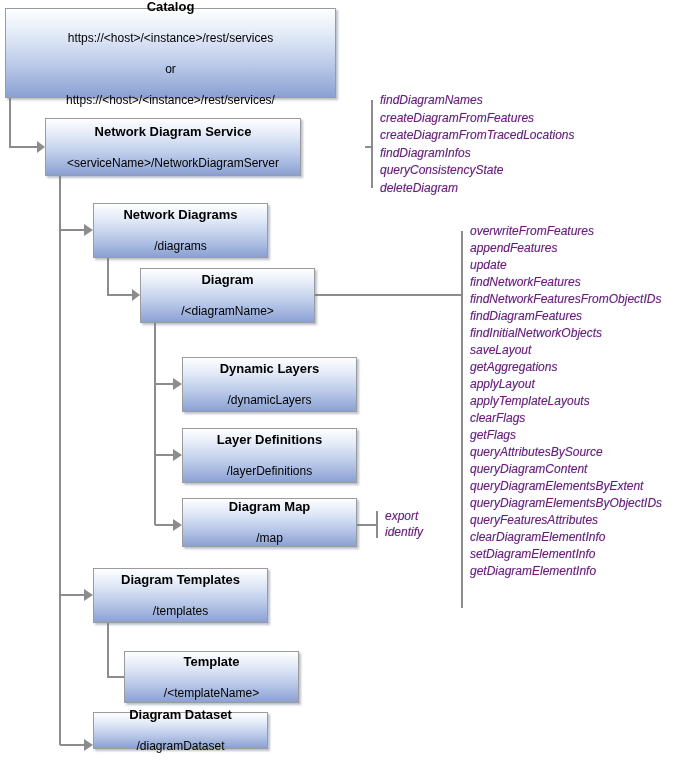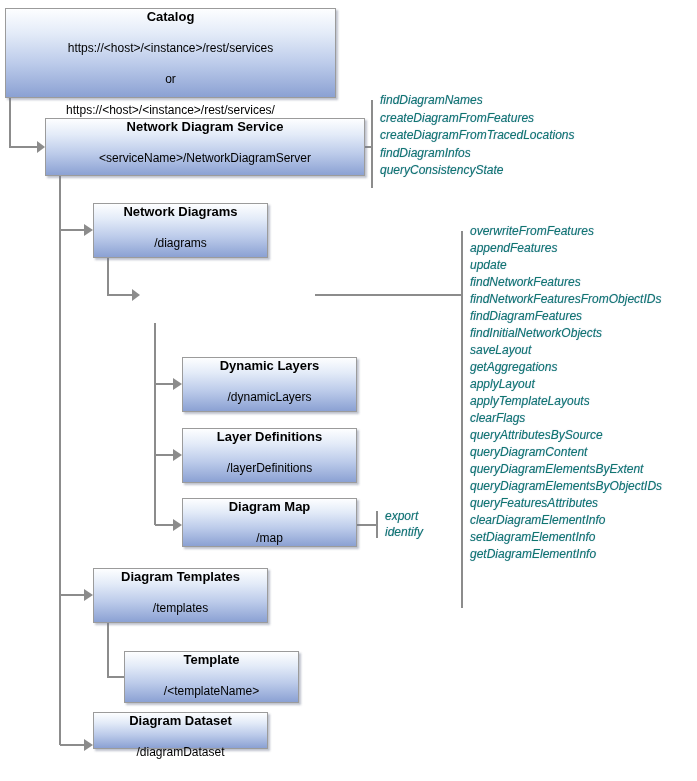--- a/index.html
+++ b/index.html
@@ -6,27 +6,27 @@
   .stage{
     position:relative;width:697px;height:781px;background:#ffffff;
     font-family:"Liberation Sans",sans-serif;overflow:hidden;
   }
   .connectors{position:absolute;left:0;top:0;width:697px;height:781px;pointer-events:none;}
   .box{
     position:absolute;box-sizing:border-box;
     border:1px solid #9b9b9b;
     background:linear-gradient(180deg,#fdfeff 0%,#e3ebf8 28%,#bccbea 62%,#8ba1d3 100%);
     box-shadow:1.5px 1.5px 2px rgba(110,120,145,.45);
-    display:flex;flex-direction:column;align-items:center;justify-content:flex-start;
+    display:flex;flex-direction:column;align-items:center;justify-content:center;
     text-align:center;
   }
   .box .t{font-weight:bold;font-size:13px;color:#000;line-height:16px;}
   .box .p{font-size:12px;color:#000;line-height:15px;margin-top:16px;}
   .ops{
-    position:absolute;font-size:12px;font-style:italic;color:#0f766e;
+    position:absolute;font-size:12px;font-style:italic;color:#701a75;
     text-shadow:0 0 1px rgba(80,112,184,.55);white-space:nowrap;
   }
 </style>
 </head>
 <body>
 
 <div class="stage">
 
   <svg class="connectors" width="697" height="781" viewBox="0 0 697 781" xmlns="http://www.w3.org/2000/svg">
     <g stroke="#8c8c8c" stroke-width="2" fill="none">
@@ -64,30 +64,34 @@
     </g>
   </svg>
 
   <div class="box" style="left:5px;top:8px;width:331px;height:90px">
     <div class="t">Catalog</div>
     <div class="p">https://&lt;host&gt;/&lt;instance&gt;/rest/services</div>
     <div class="p">or</div>
     <div class="p">https://&lt;host&gt;/&lt;instance&gt;/rest/services/</div>
   </div>
 
-  <div class="box" style="left:45px;top:118px;width:320px;height:58px">
+  <div class="box" style="left:45px;top:118px;width:256px;height:58px">
     <div class="t">Network Diagram Service</div>
     <div class="p">&lt;serviceName&gt;/NetworkDiagramServer</div>
   </div>
 
   <div class="box" style="left:93px;top:203px;width:175px;height:55px">
     <div class="t">Network Diagrams</div>
     <div class="p">/diagrams</div>
   </div>
 
+  <div class="box" style="left:140px;top:268px;width:175px;height:55px">
+    <div class="t">Diagram</div>
+    <div class="p">/&lt;diagramName&gt;</div>
+  </div>
 
   <div class="box" style="left:182px;top:357px;width:175px;height:55px">
     <div class="t">Dynamic Layers</div>
     <div class="p">/dynamicLayers</div>
   </div>
 
   <div class="box" style="left:182px;top:428px;width:175px;height:55px">
     <div class="t">Layer Definitions</div>
     <div class="p">/layerDefinitions</div>
   </div>
@@ -111,35 +115,37 @@
     <div class="t">Diagram Dataset</div>
     <div class="p">/diagramDataset</div>
   </div>
 
   <div class="ops" style="left:380px;top:92px;line-height:17.5px">
       <div>findDiagramNames</div>
       <div>createDiagramFromFeatures</div>
       <div>createDiagramFromTracedLocations</div>
       <div>findDiagramInfos</div>
       <div>queryConsistencyState</div>
+      <div>deleteDiagram</div>
     </div>
 
   <div class="ops" style="left:470px;top:223px;line-height:17px">
       <div>overwriteFromFeatures</div>
       <div>appendFeatures</div>
       <div>update</div>
       <div>findNetworkFeatures</div>
       <div>findNetworkFeaturesFromObjectIDs</div>
       <div>findDiagramFeatures</div>
       <div>findInitialNetworkObjects</div>
       <div>saveLayout</div>
       <div>getAggregations</div>
       <div>applyLayout</div>
       <div>applyTemplateLayouts</div>
       <div>clearFlags</div>
+      <div>getFlags</div>
       <div>queryAttributesBySource</div>
       <div>queryDiagramContent</div>
       <div>queryDiagramElementsByExtent</div>
       <div>queryDiagramElementsByObjectIDs</div>
       <div>queryFeaturesAttributes</div>
       <div>clearDiagramElementInfo</div>
       <div>setDiagramElementInfo</div>
       <div>getDiagramElementInfo</div>
     </div>
 

